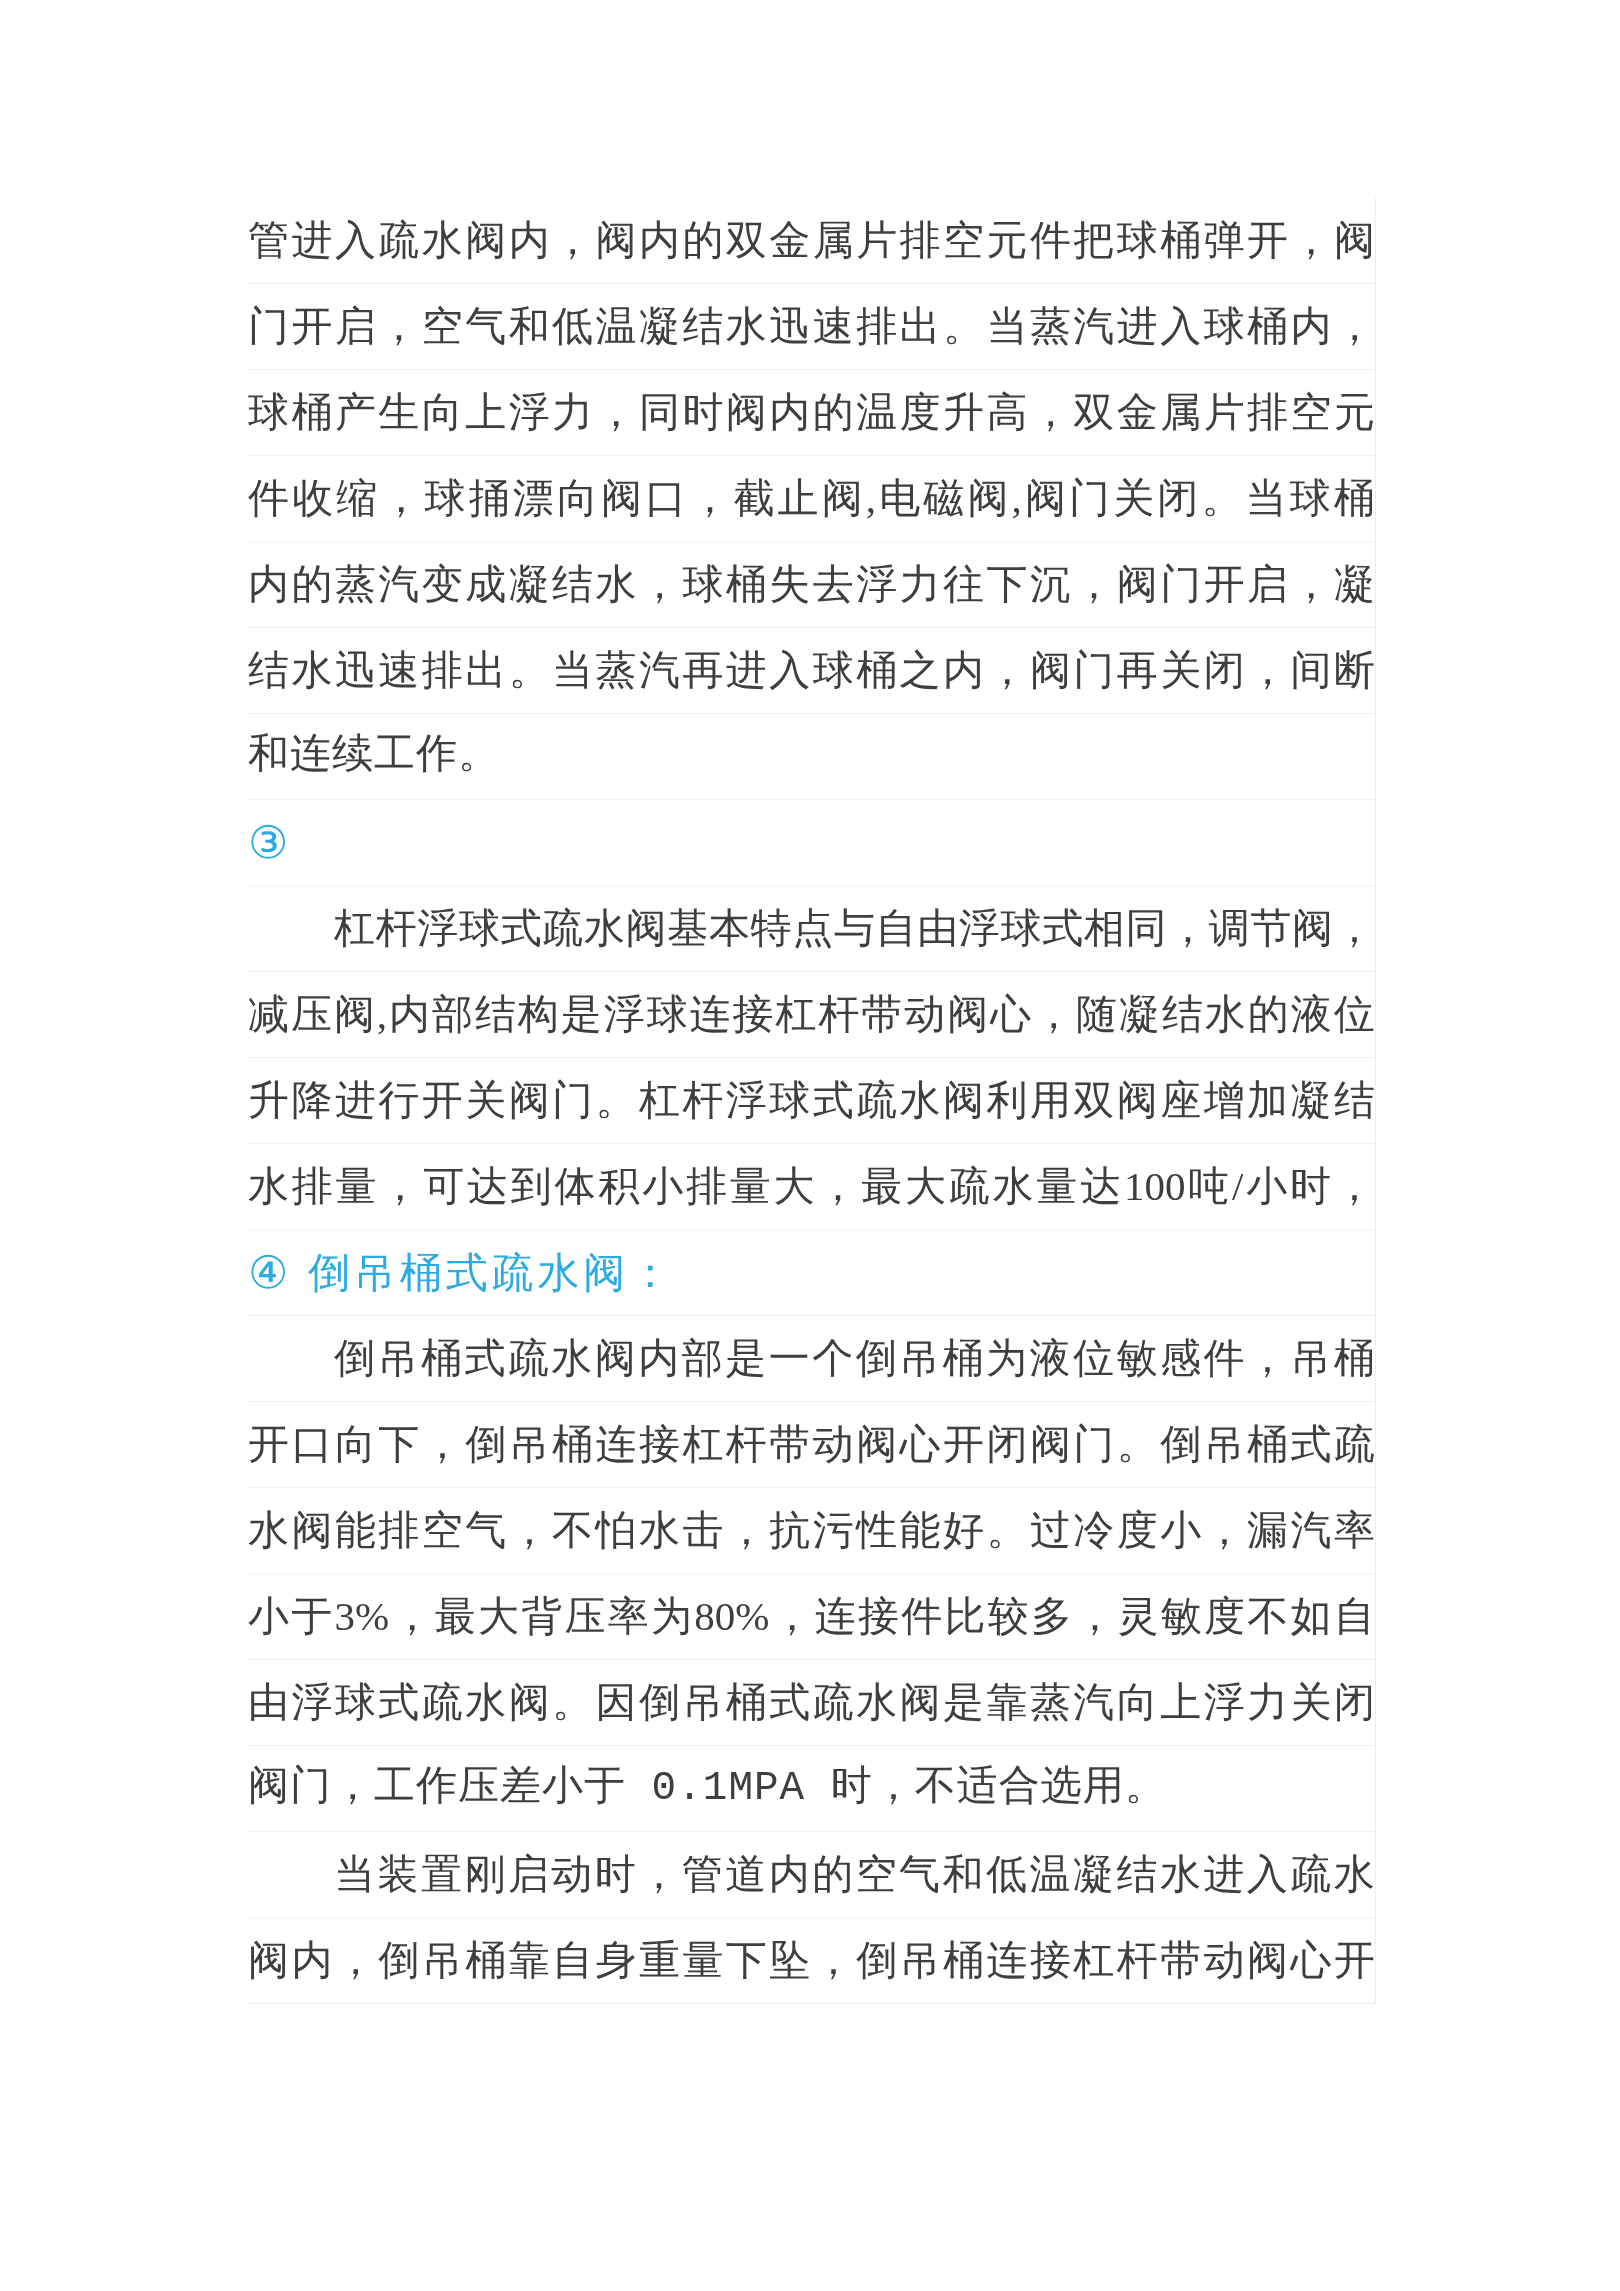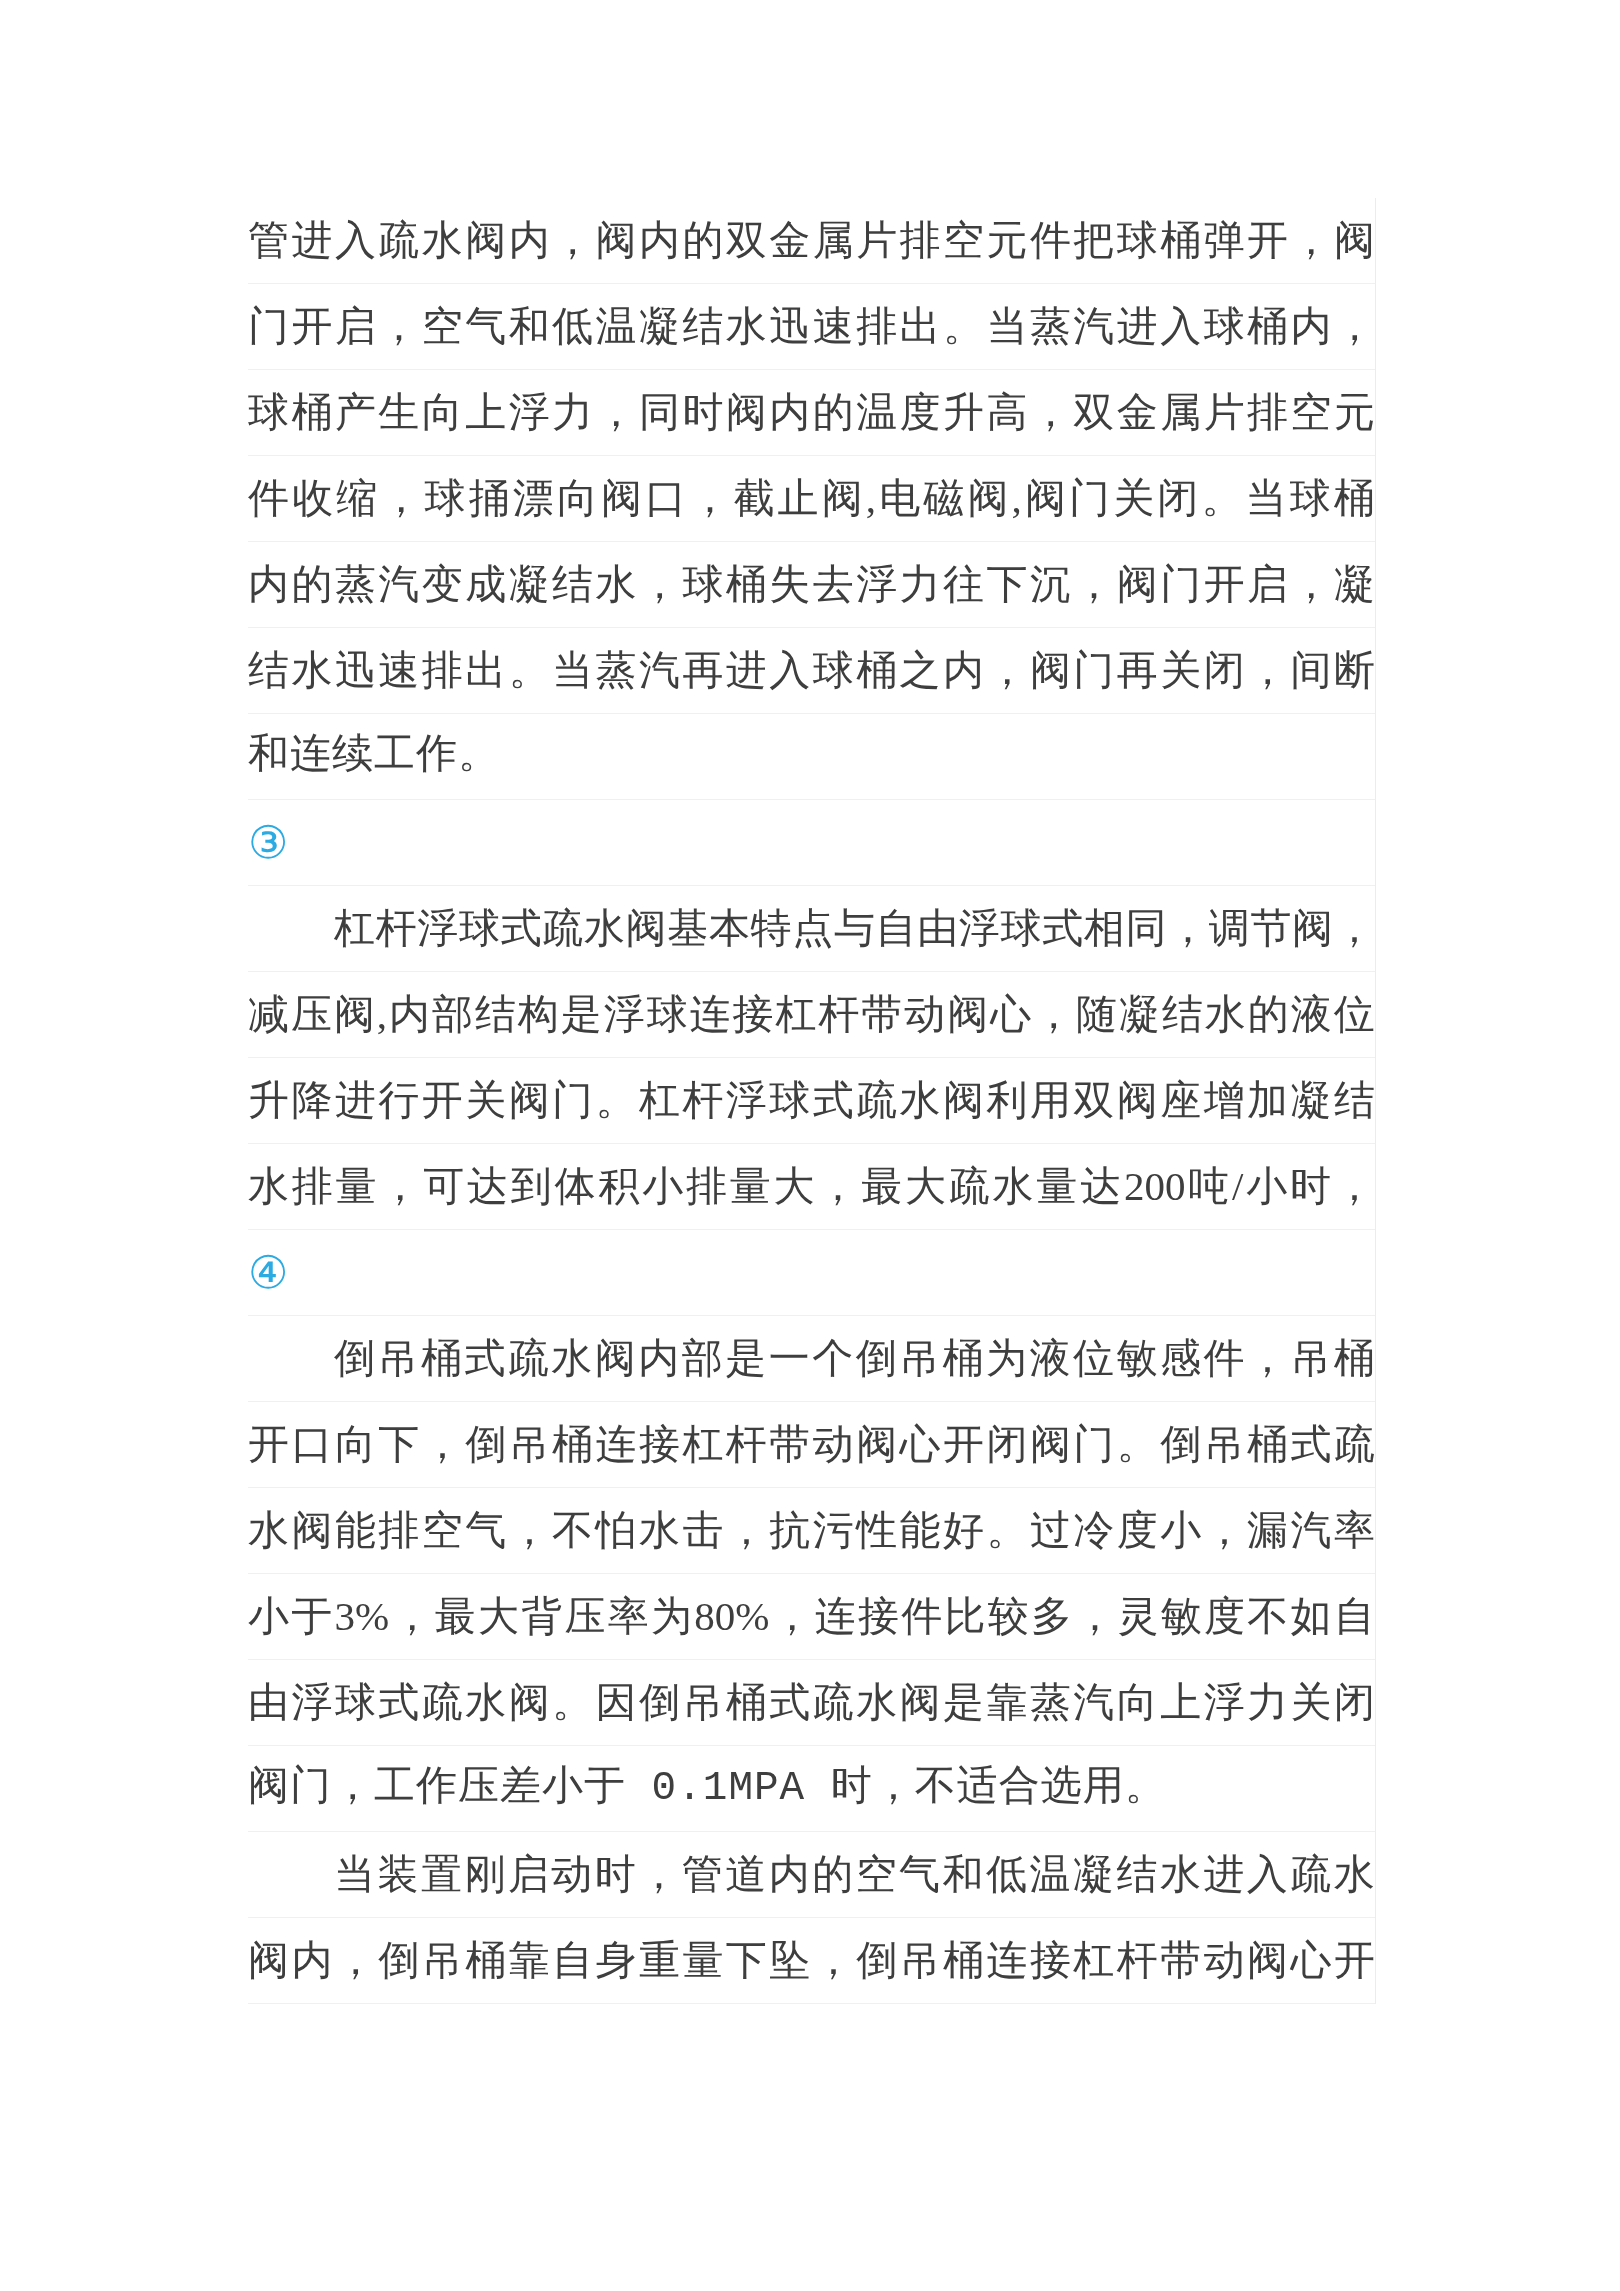--- a/index.html
+++ b/index.html
@@ -319,29 +319,30 @@
         <span class="cell">排</span>
         <span class="cell">量</span>
         <span class="cell">大</span>
         <span class="cell">，</span>
         <span class="cell">最</span>
         <span class="cell">大</span>
         <span class="cell">疏</span>
         <span class="cell">水</span>
         <span class="cell">量</span>
         <span class="cell">达</span>
-        <span class="cell">200</span>
+        <span class="cell">100</span>
         <span class="cell">吨</span>
         <span class="cell">/</span>
         <span class="cell">小</span>
         <span class="cell">时</span>
         <span class="cell">，</span>
       </div>
       <div class="row heading" style="color: rgb(44, 170, 226);">
         <span class="num">④</span>
+        <span class="ht">倒吊桶式疏水阀：</span>
       </div>
       <div class="row just indent">
         <span class="cell">倒</span>
         <span class="cell">吊</span>
         <span class="cell">桶</span>
         <span class="cell">式</span>
         <span class="cell">疏</span>
         <span class="cell">水</span>
         <span class="cell">阀</span>
         <span class="cell">内</span>

